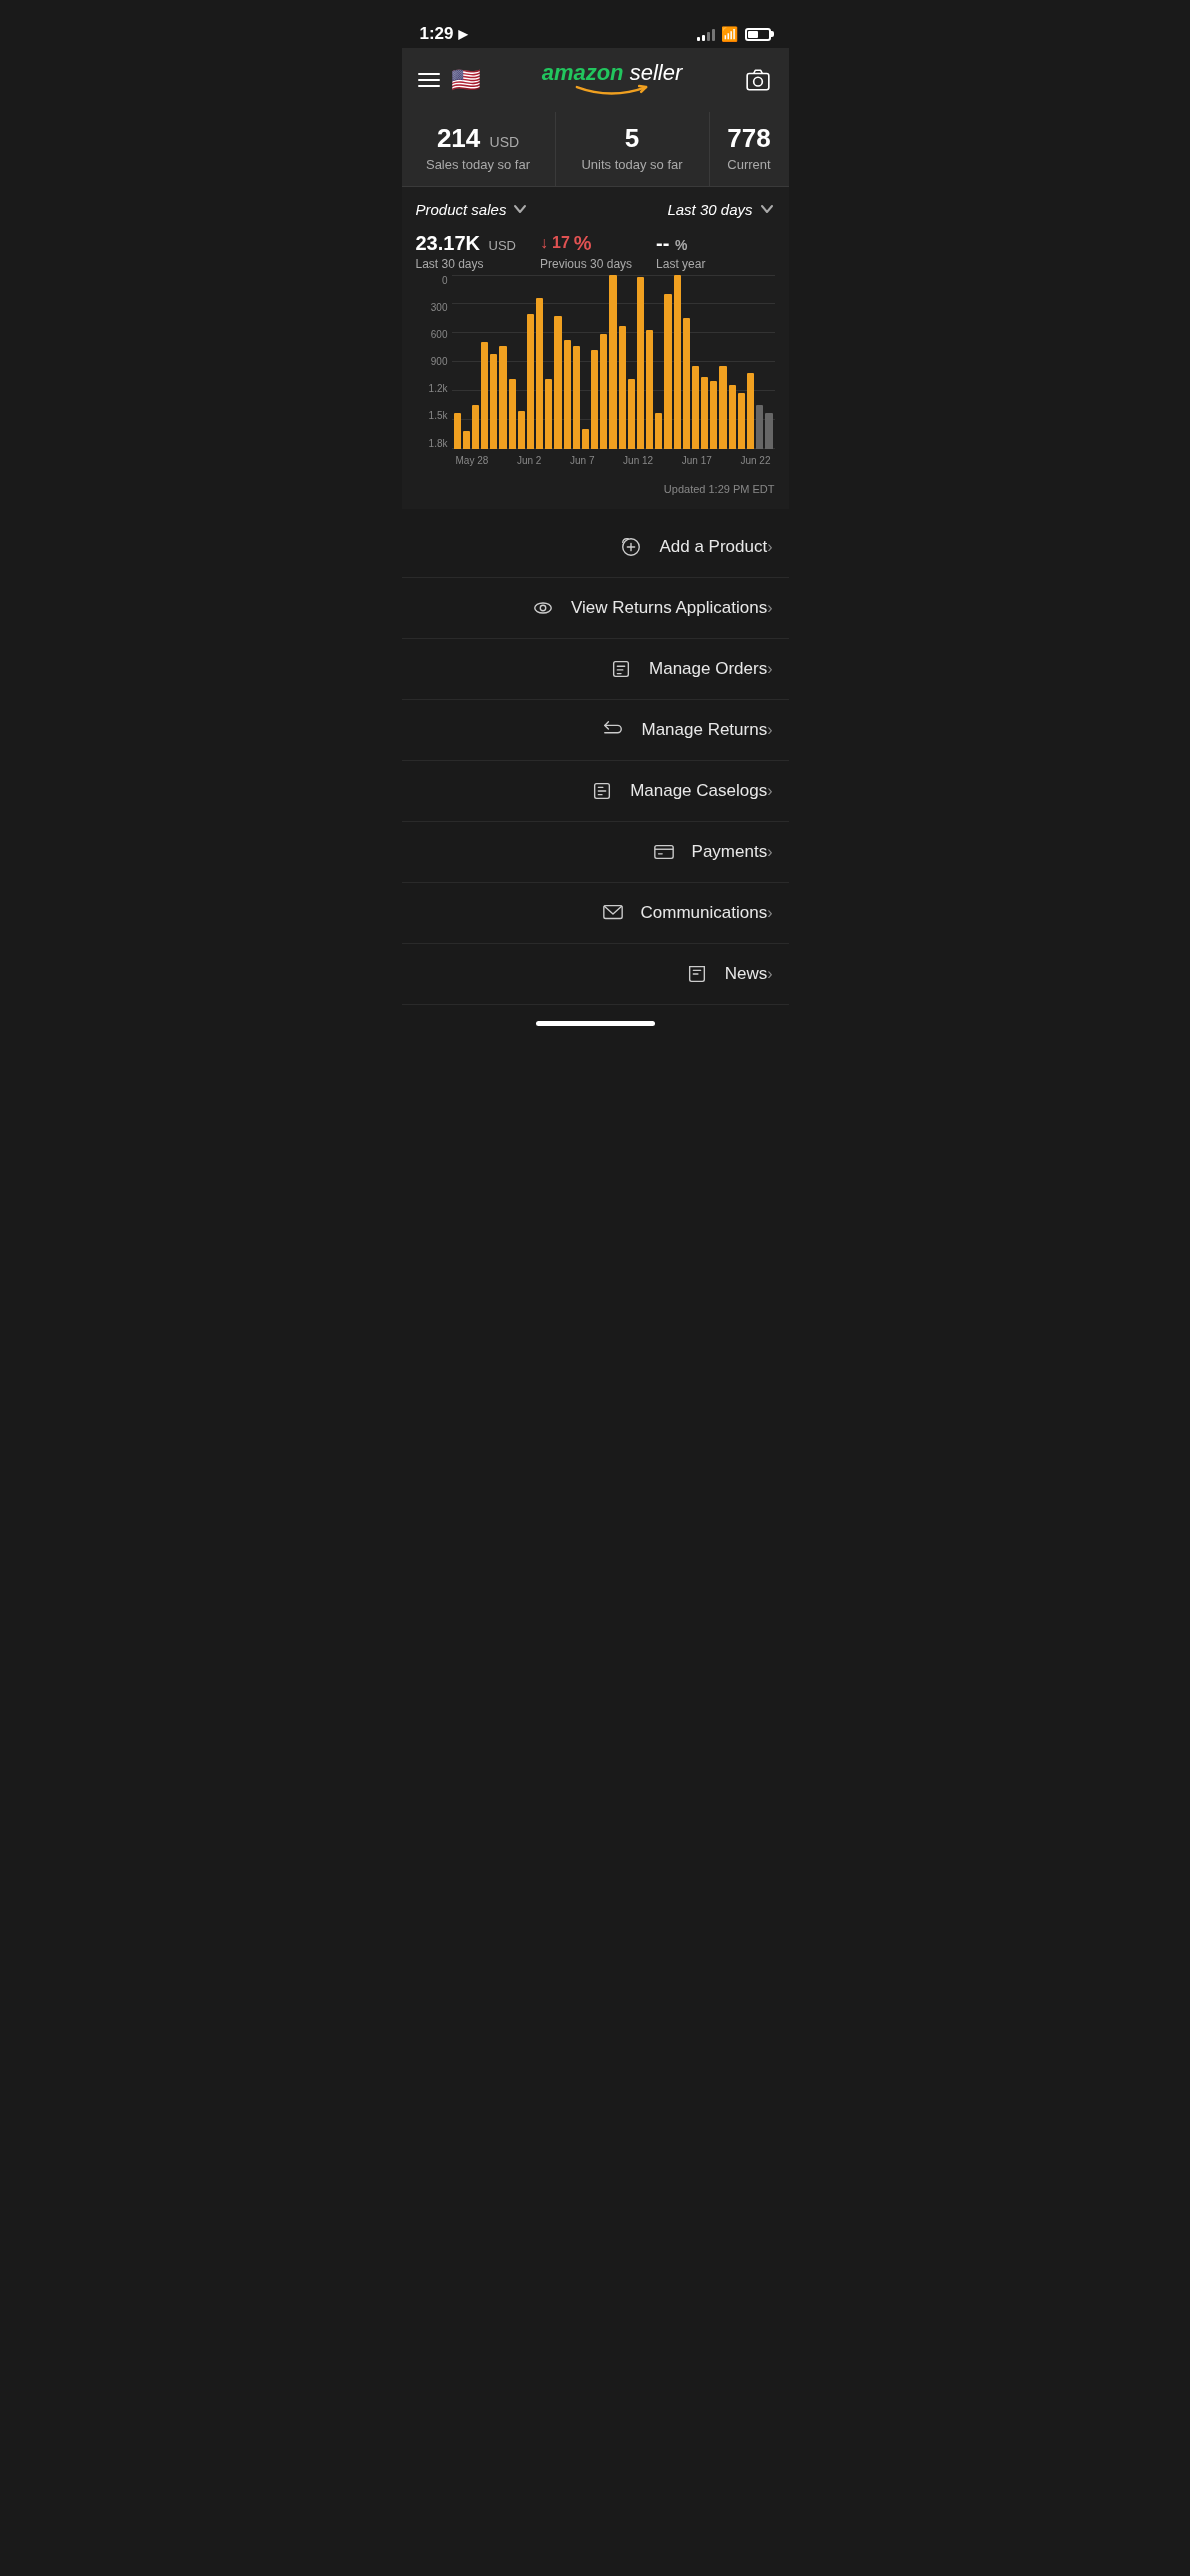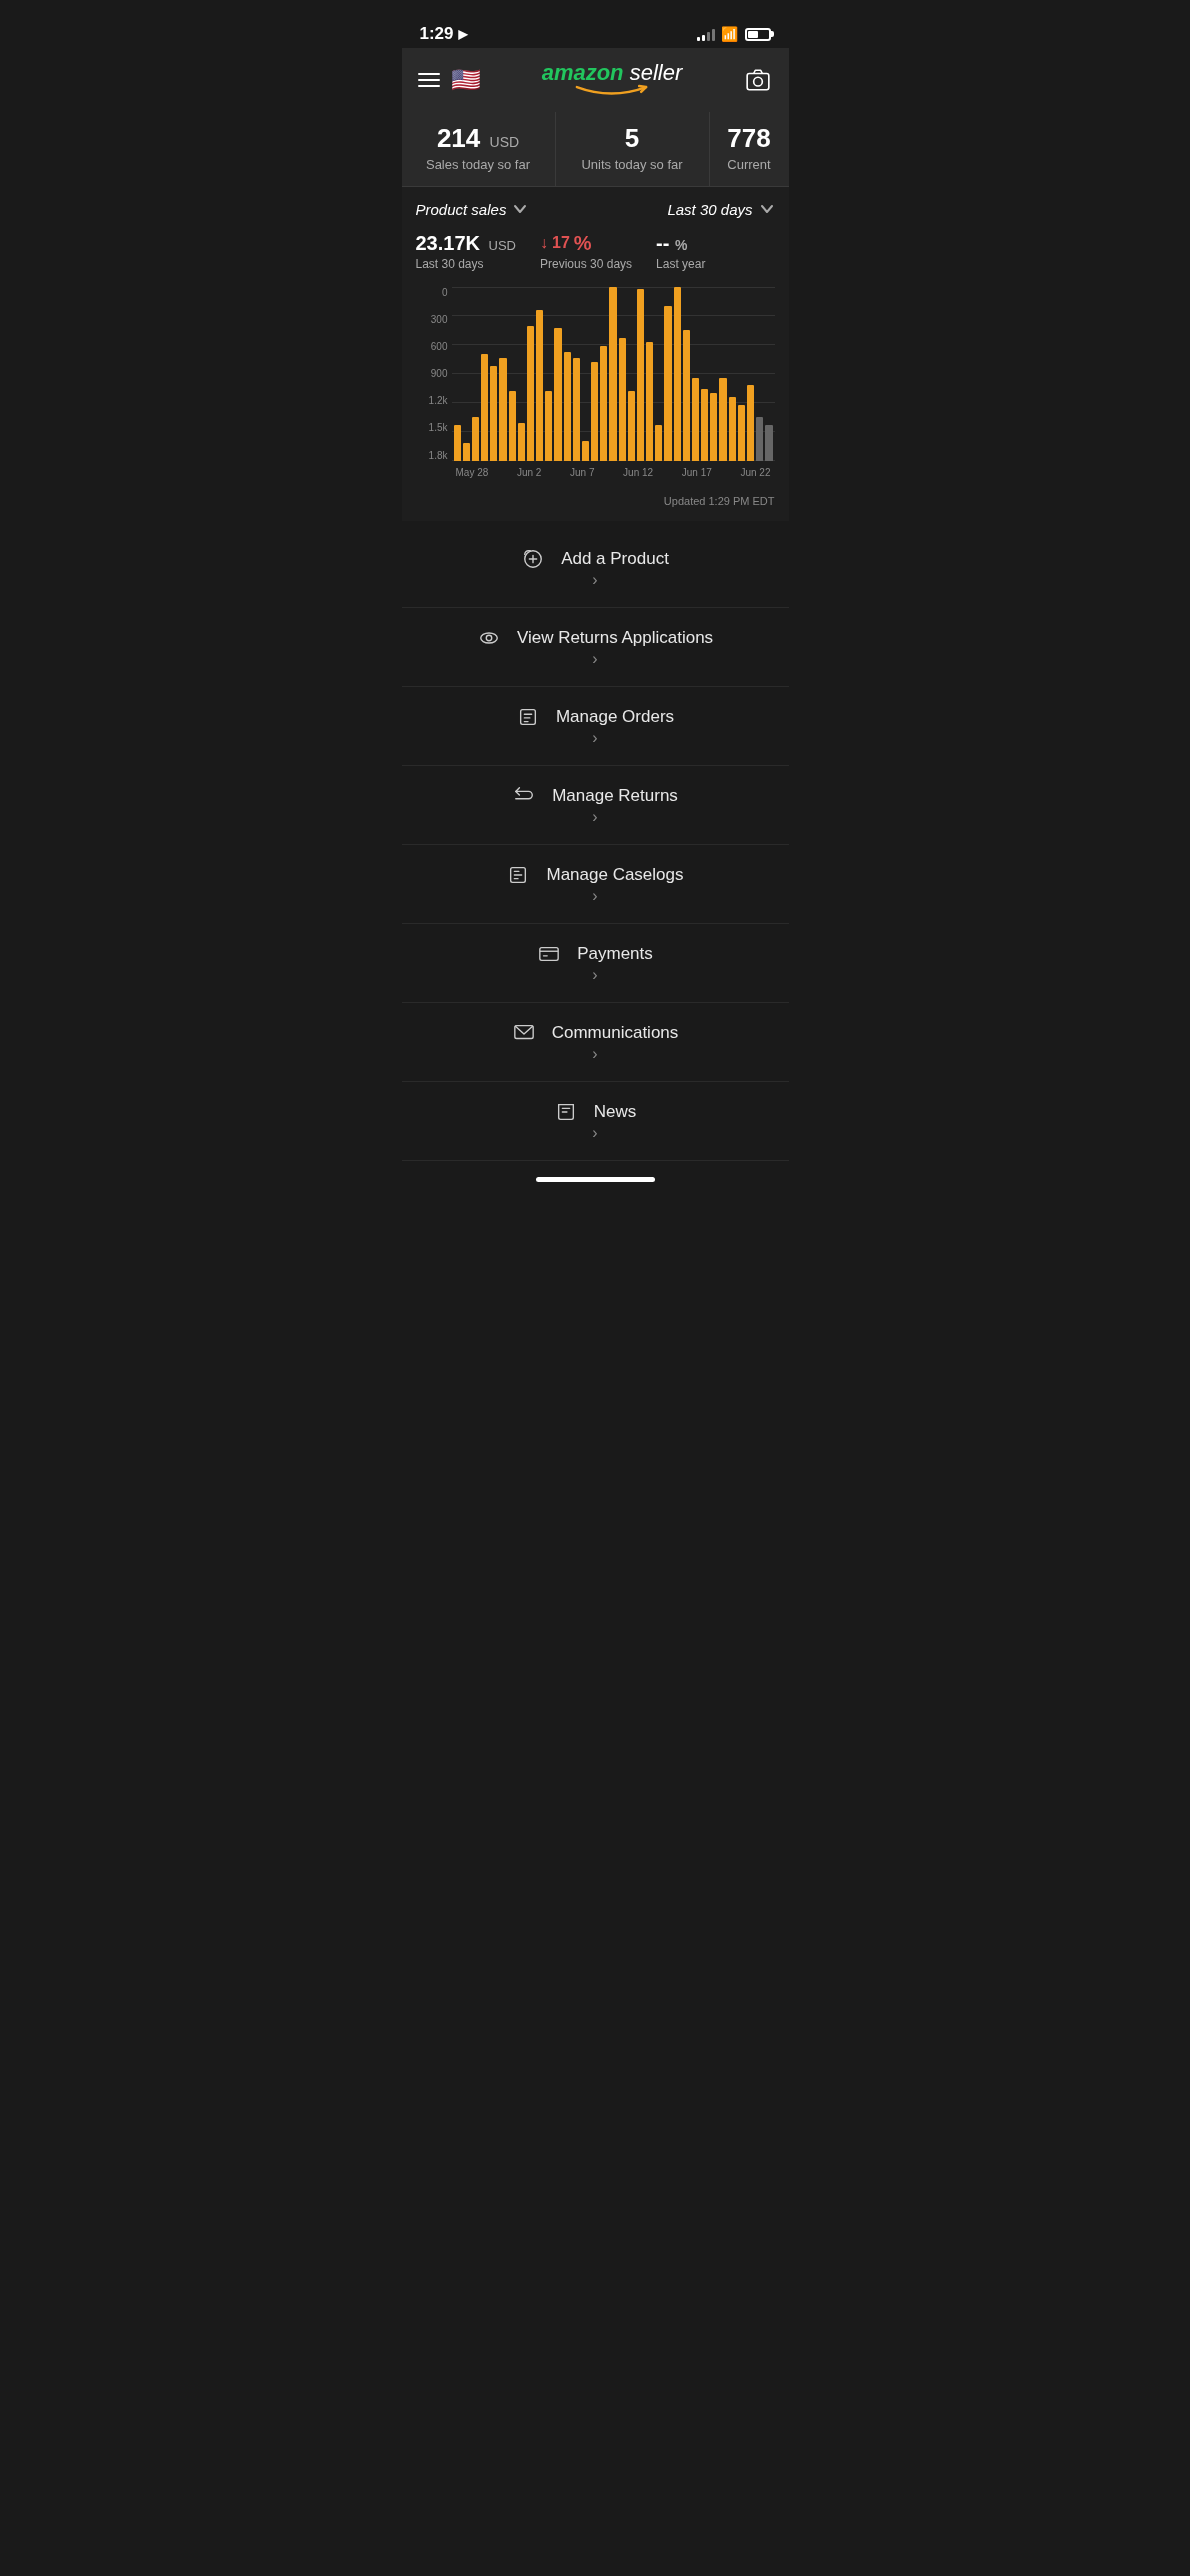--- a/index.html
+++ b/index.html
@@ -209,21 +209,21 @@
     .chevron-down svg {
       width: 14px;
       height: 14px;
       stroke: #aaa;
       fill: none;
     }
 
     .sales-metrics {
       display: flex;
       gap: 24px;
-      margin-bottom: 16px;
+      margin-bottom: 4px;
     }
     .metric-item .metric-value {
       font-size: 20px;
       font-weight: 700;
       color: #fff;
     }
     .metric-item .metric-value .metric-unit {
       font-size: 13px;
       color: #aaa;
       margin-left: 3px;
@@ -350,21 +350,20 @@
       background: #1a1a1a;
       margin-top: 8px;
     }
     .menu-item {
       display: flex;
       align-items: center;
       justify-content: flex-end;
       padding: 18px 16px;
       border-bottom: 1px solid #2a2a2a;
       cursor: pointer;
-      flex-direction: column;
     }
     .menu-item-left {
       display: flex;
       align-items: center;
       gap: 16px;
     }
     .menu-icon {
       width: 24px;
       height: 24px;
       display: flex;

